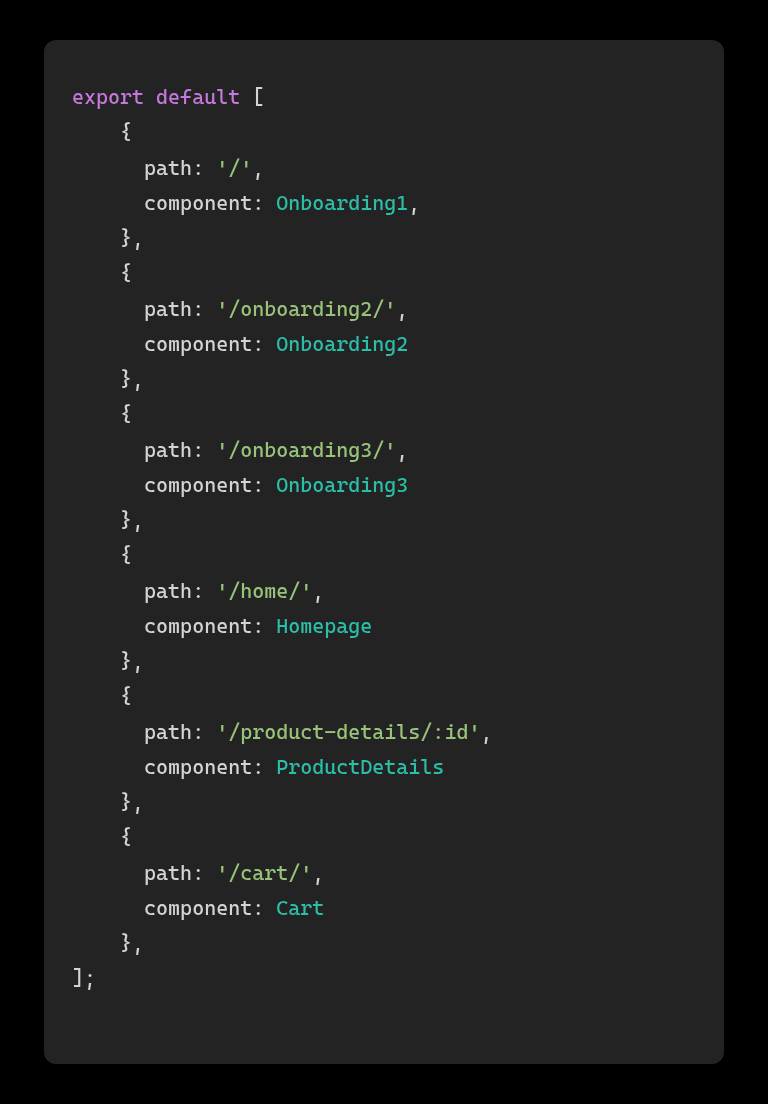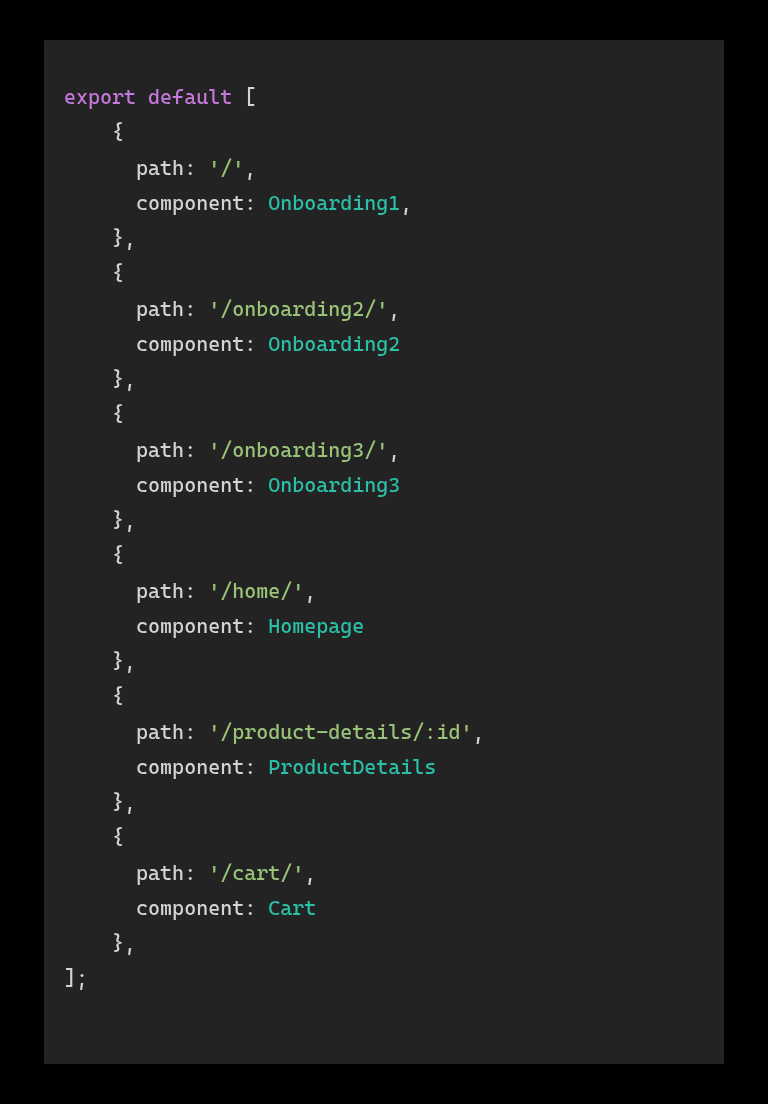--- a/index.html
+++ b/index.html
@@ -11,22 +11,22 @@
       background: #000000;
       width: 768px;
       height: 1104px;
       display: flex;
       align-items: center;
       justify-content: center;
       font-family: 'Cascadia Code', 'Fira Code', 'Consolas', 'Monaco', monospace;
     }
     .code-panel {
       background: #232323;
-      border-radius: 1px;
-      padding: 40px 20px;
+      border-radius: 12px;
+      padding: 40px 28px;
       width: 680px;
       height: 1024px;
       box-shadow: 0 4px 20px rgba(0,0,0,0.5);
     }
     pre {
       font-family: inherit;
       font-size: 20.5px;
       line-height: 1.72;
       color: #d4d4d4;
       white-space: pre;

